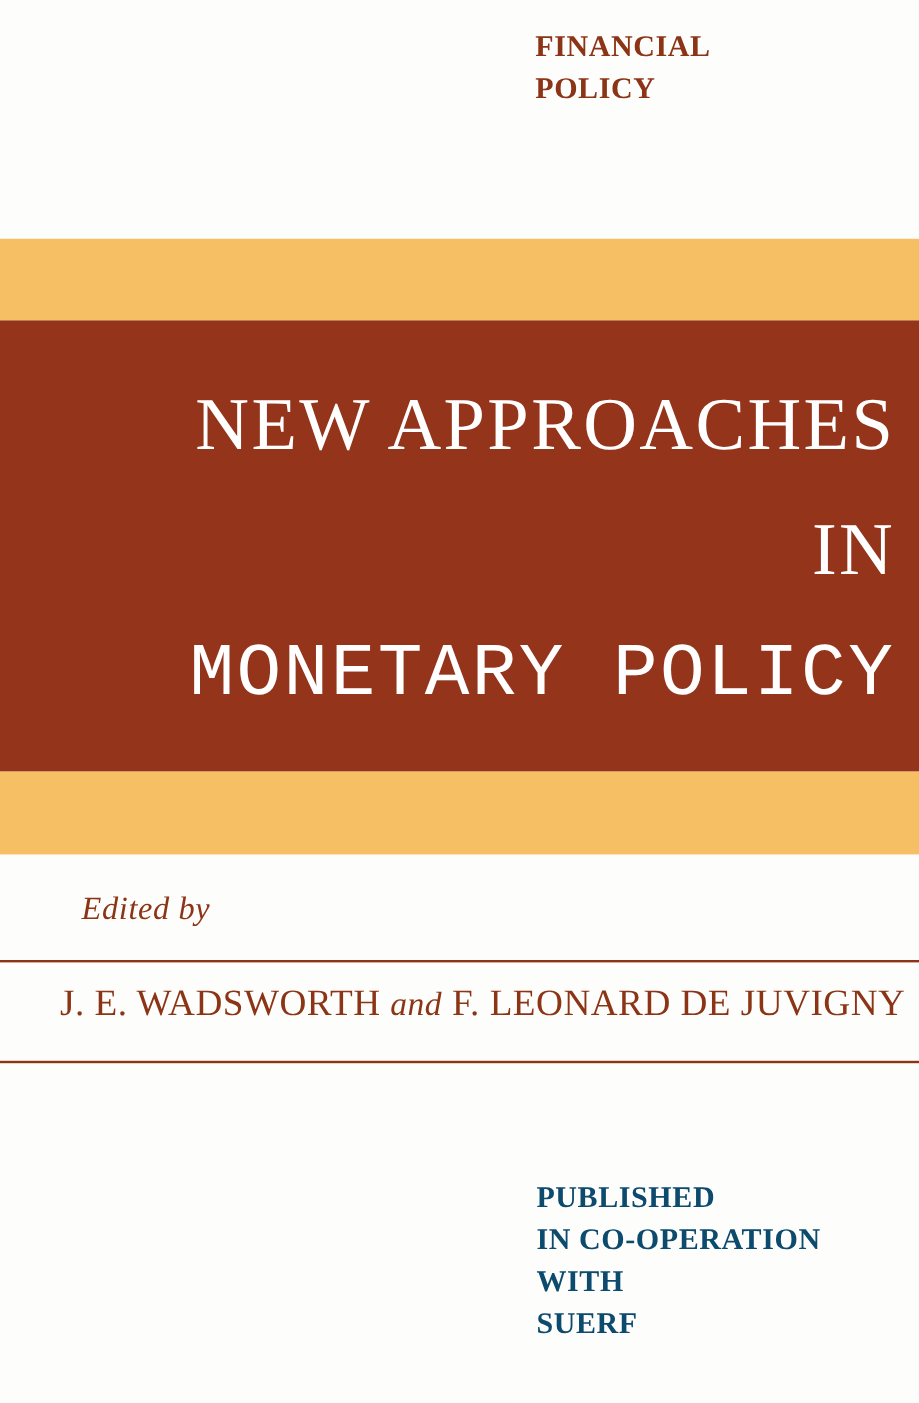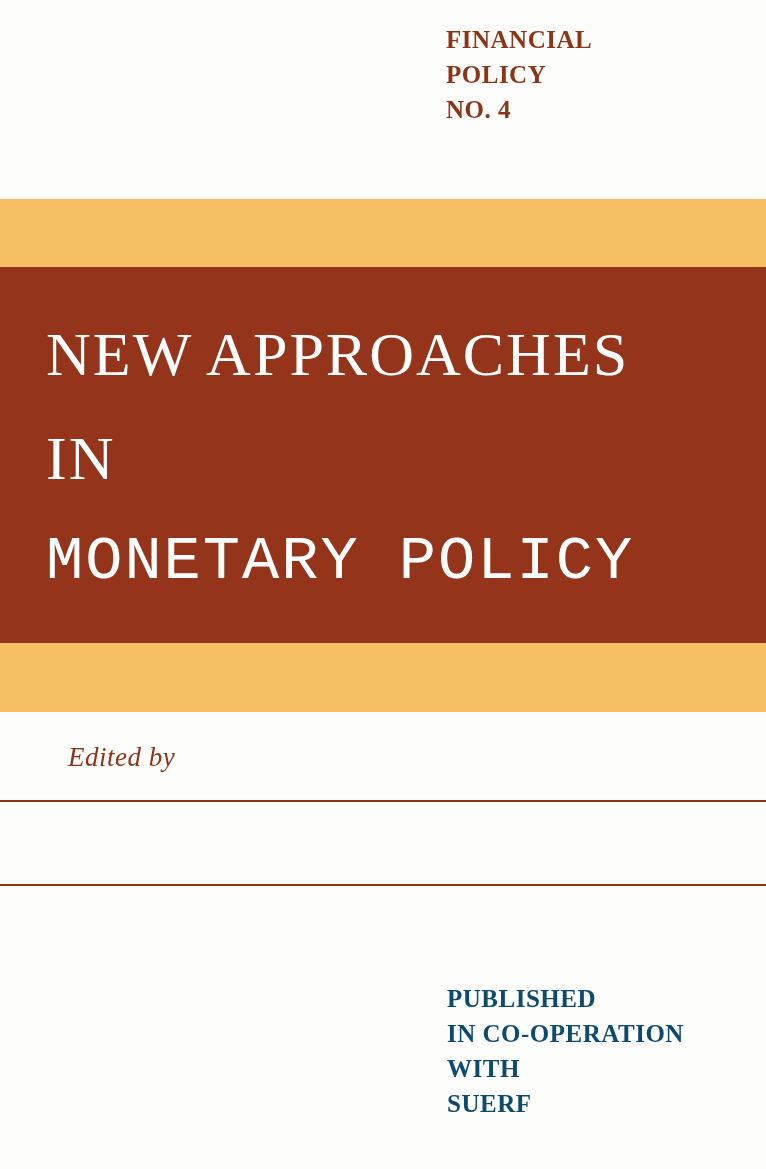--- a/index.html
+++ b/index.html
@@ -66,20 +66,21 @@
     position: absolute;
     left: 46px;
     top: 302px;
     width: 700px;
     color: #ffffff;
     font-family: "Liberation Serif", serif;
     font-size: 62px;
     line-height: 104px;
     letter-spacing: 1px;
     white-space: nowrap;
+    text-align: right;
   }
   .title-lines .l1 { letter-spacing: 2px; }
   .title-lines .l2 { letter-spacing: 2px; }
   .title-lines .l3 { letter-spacing: 2px; font-family: Liberation Mono, monospace; }
 
   
   .edited-by {
     position: absolute;
     left: 68px;
     top: 742px;
@@ -139,38 +140,42 @@
   }
 </style>
 </head>
 <body>
 
 <div class="cover">
 
   <div class="series">
     <div>FINANCIAL</div>
     <div>POLICY</div>
-    <div>NO. 4</div>
   </div>
 
   <div class="band-top"></div>
 
   <div class="title-block"></div>
   <div class="title-lines">
     <div class="l1">NEW APPROACHES</div>
     <div class="l2">IN</div>
     <div class="l3">MONETARY POLICY</div>
   </div>
 
   <div class="band-bottom"></div>
 
   <div class="edited-by">Edited by</div>
 
   <div class="rule-top"></div>
 
+  <div class="editors">
+    <span>J. E. WADSWORTH</span>
+    <span class="and">and</span>
+    <span>F. LEONARD DE JUVIGNY</span>
+  </div>
 
   <div class="rule-bottom"></div>
 
   <div class="publisher">
     <div>PUBLISHED</div>
     <div>IN CO-OPERATION</div>
     <div>WITH</div>
     <div>SUERF</div>
   </div>
 

